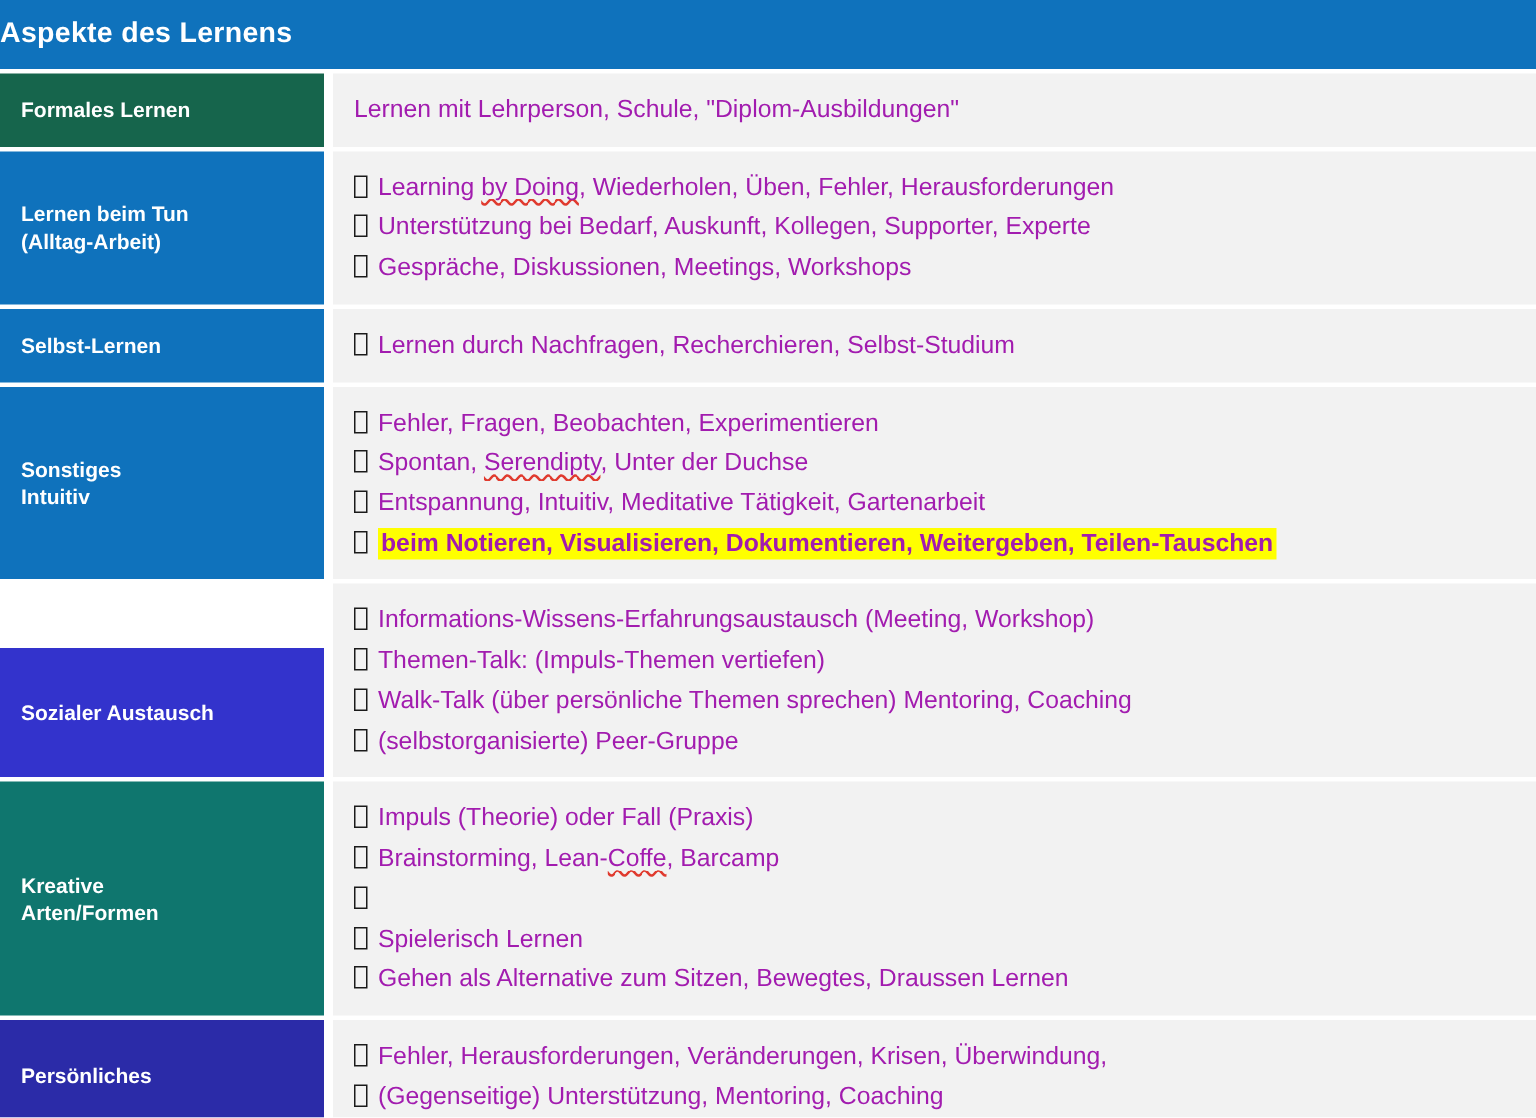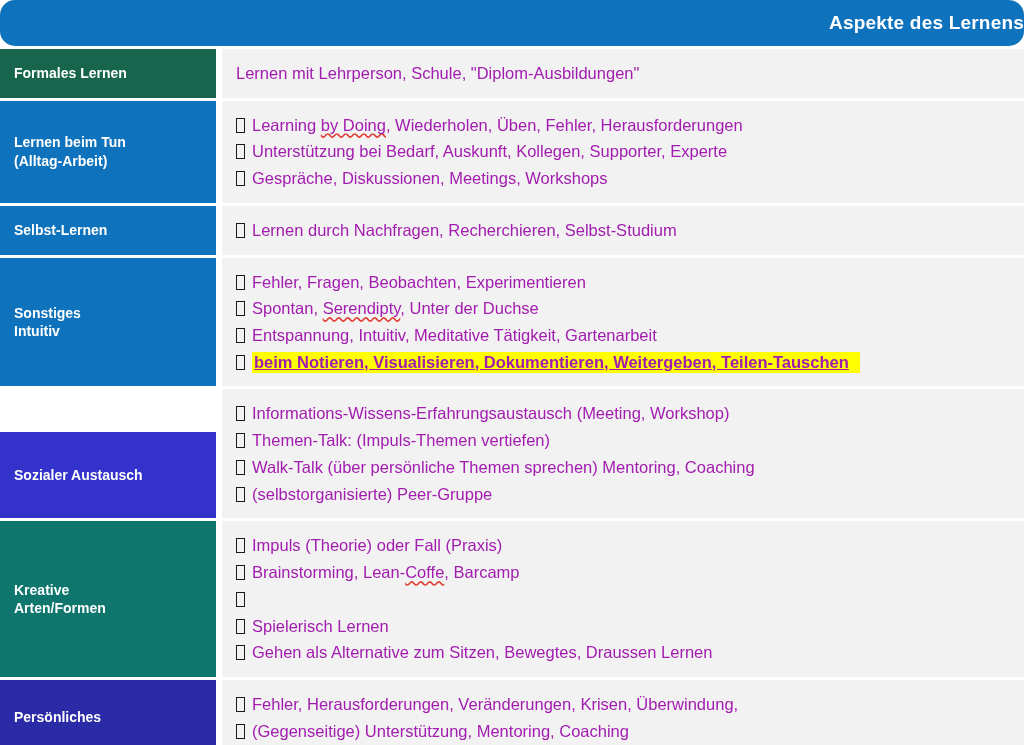--- a/index.html
+++ b/index.html
@@ -21,26 +21,25 @@
     box-sizing: border-box;
   }
 
   
   .title-bar {
     height: 46px;
     background: #0f72bc;
     color: #ffffff;
     display: flex;
     align-items: center;
-    justify-content: flex-end;
+    justify-content: flex-start;
     font-size: 19px;
     font-weight: bold;
     letter-spacing: 0.2px;
     margin: 0 0 3px 0;
-    border-radius: 15px;
   }
 
   
   .table {
     display: flex;
     flex-direction: column;
     gap: 3px;
   }
   .row {
     display: flex;
@@ -91,22 +90,21 @@
     vertical-align: -2px;
     margin-right: 7px;
     background: transparent;
   }
   .item-text {
     display: inline;
   }
   .item.highlight .item-text {
     background: #ffff00;
     font-weight: bold;
-    padding: 1px 11px 2px 2px;
-    text-decoration: underline;
+    padding: 1px 2px 2px 2px;
   }
   
   .sp {
     text-decoration: underline wavy #e03b2f;
     text-decoration-skip-ink: none;
     text-underline-offset: 2px;
   }
 </style>
 </head>
 <body>

